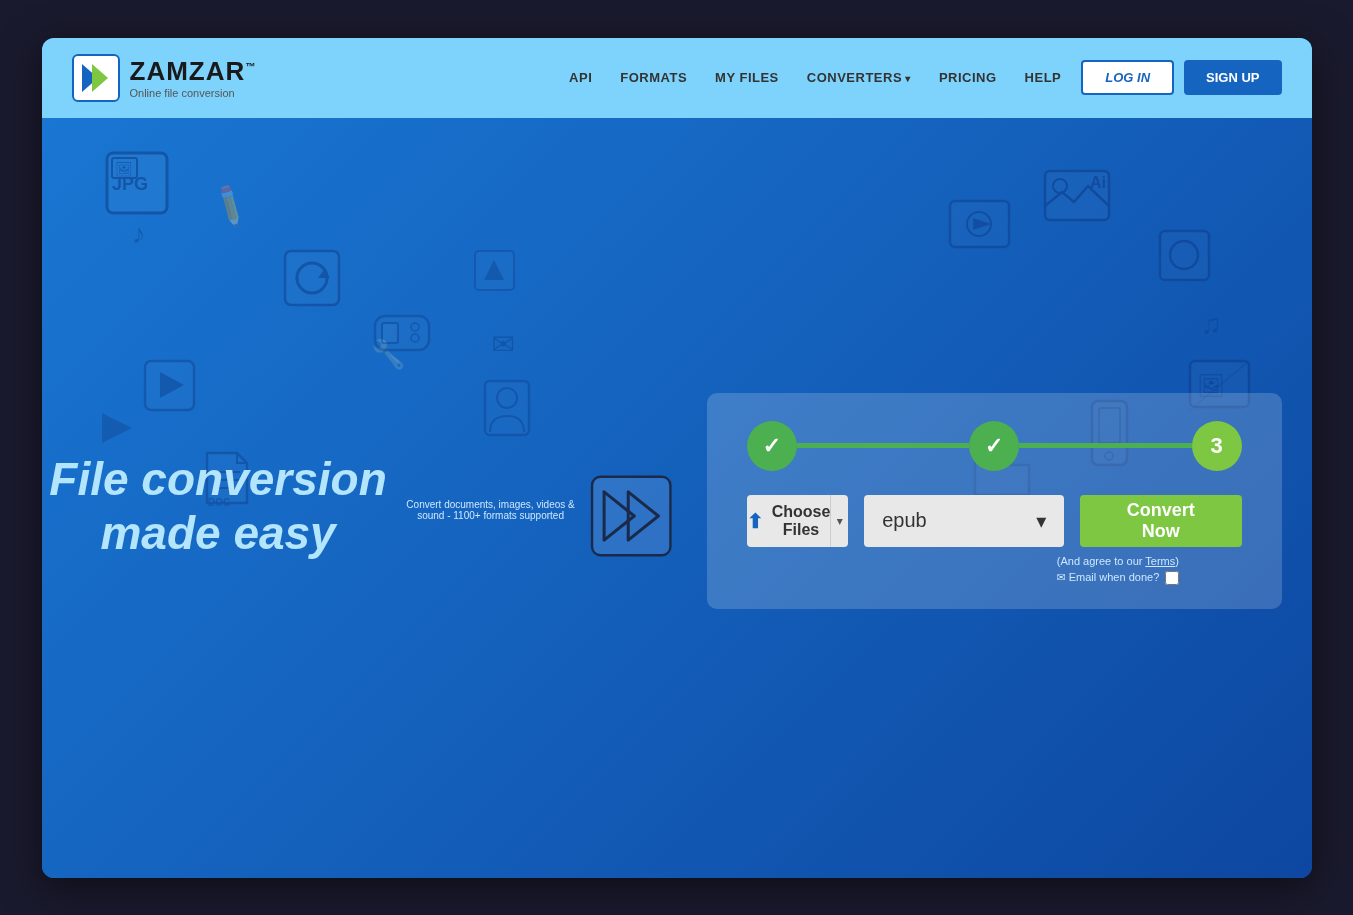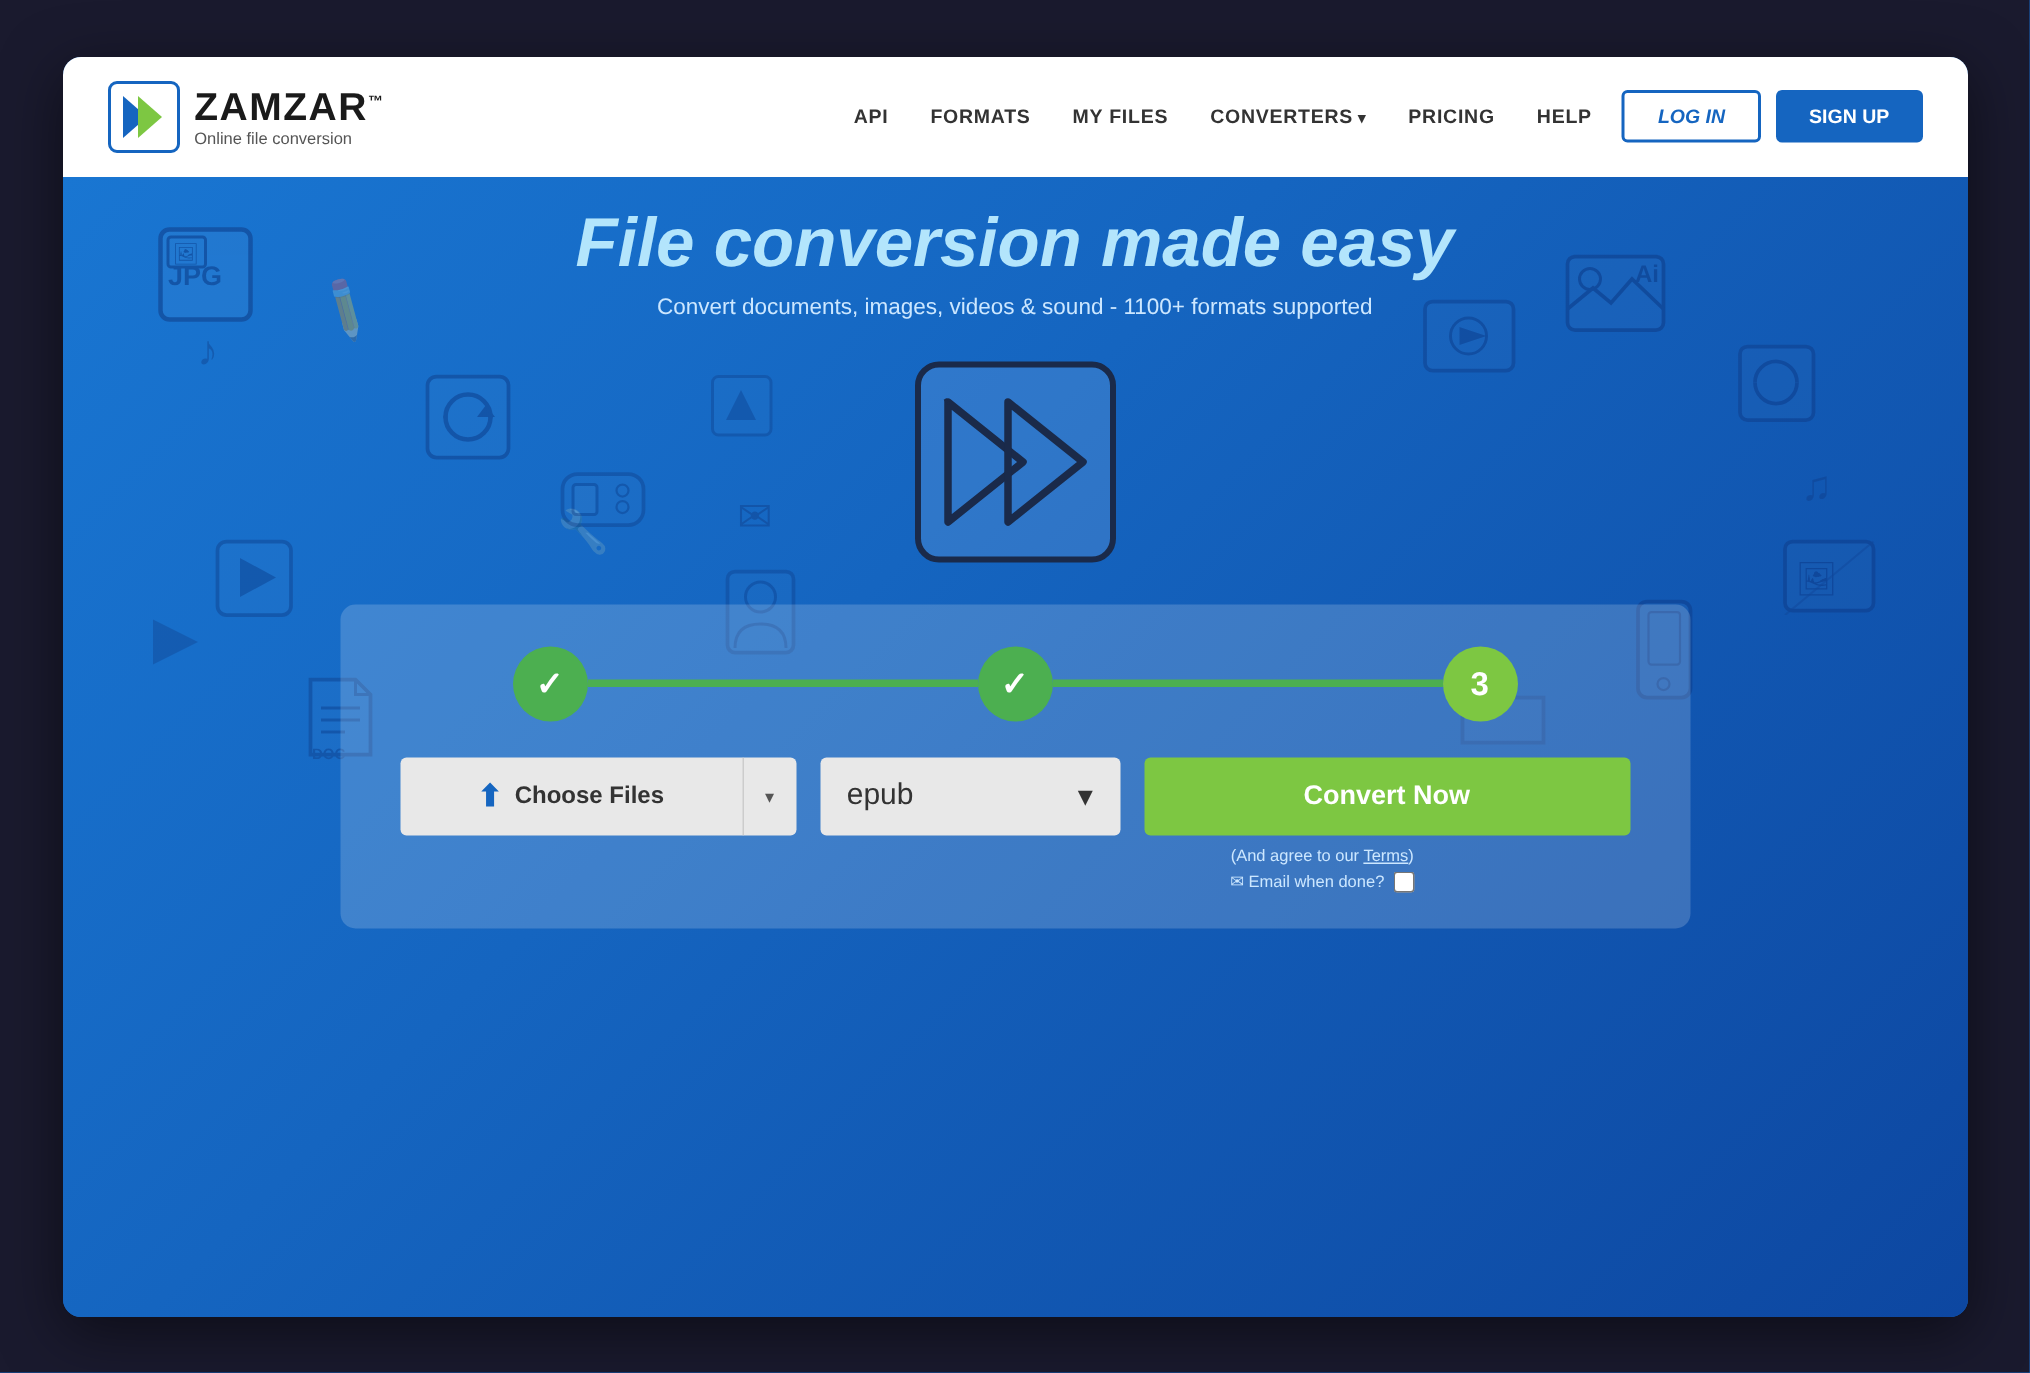--- a/index.html
+++ b/index.html
@@ -16,21 +16,21 @@
       height: 840px;
       background: #1565c0;
       border-radius: 12px;
       overflow: hidden;
       box-shadow: 0 10px 40px rgba(0,0,0,0.5);
       display: flex;
       flex-direction: column;
     }
     
     .navbar {
-      background: #ffffff;
+      background: #7dd3fc;
       display: flex;
       align-items: center;
       padding: 0 30px;
       height: 80px;
       flex-shrink: 0;
       box-shadow: 0 2px 4px rgba(0,0,0,0.1);
     }
     .logo-area {
       display: flex;
       align-items: center;
@@ -108,38 +108,38 @@
       font-size: 13px;
       font-weight: 700;
       cursor: pointer;
     }
     
     .hero {
       flex: 1;
       background: linear-gradient(135deg, #1976d2 0%, #1565c0 40%, #0d47a1 100%);
       position: relative;
       display: flex;
-      flex-direction: column;
+      flex-direction: row;
       align-items: center;
       padding-top: 16px;
       overflow: hidden;
     }
     .hero-title {
       font-size: 46px;
       font-weight: 700;
       color: #fff;
       text-align: center;
       z-index: 2;
     }
     .hero-title span {
       color: #b3e5fc;
       font-style: italic;
     }
     .hero-subtitle {
-      font-size: 15px;
+      font-size: 10px;
       color: #cce7ff;
       text-align: center;
       margin-top: 8px;
       z-index: 2;
     }
     
     .sketch-icons {
       position: absolute;
       top: 0; left: 0; right: 0; bottom: 0;
       z-index: 1;

